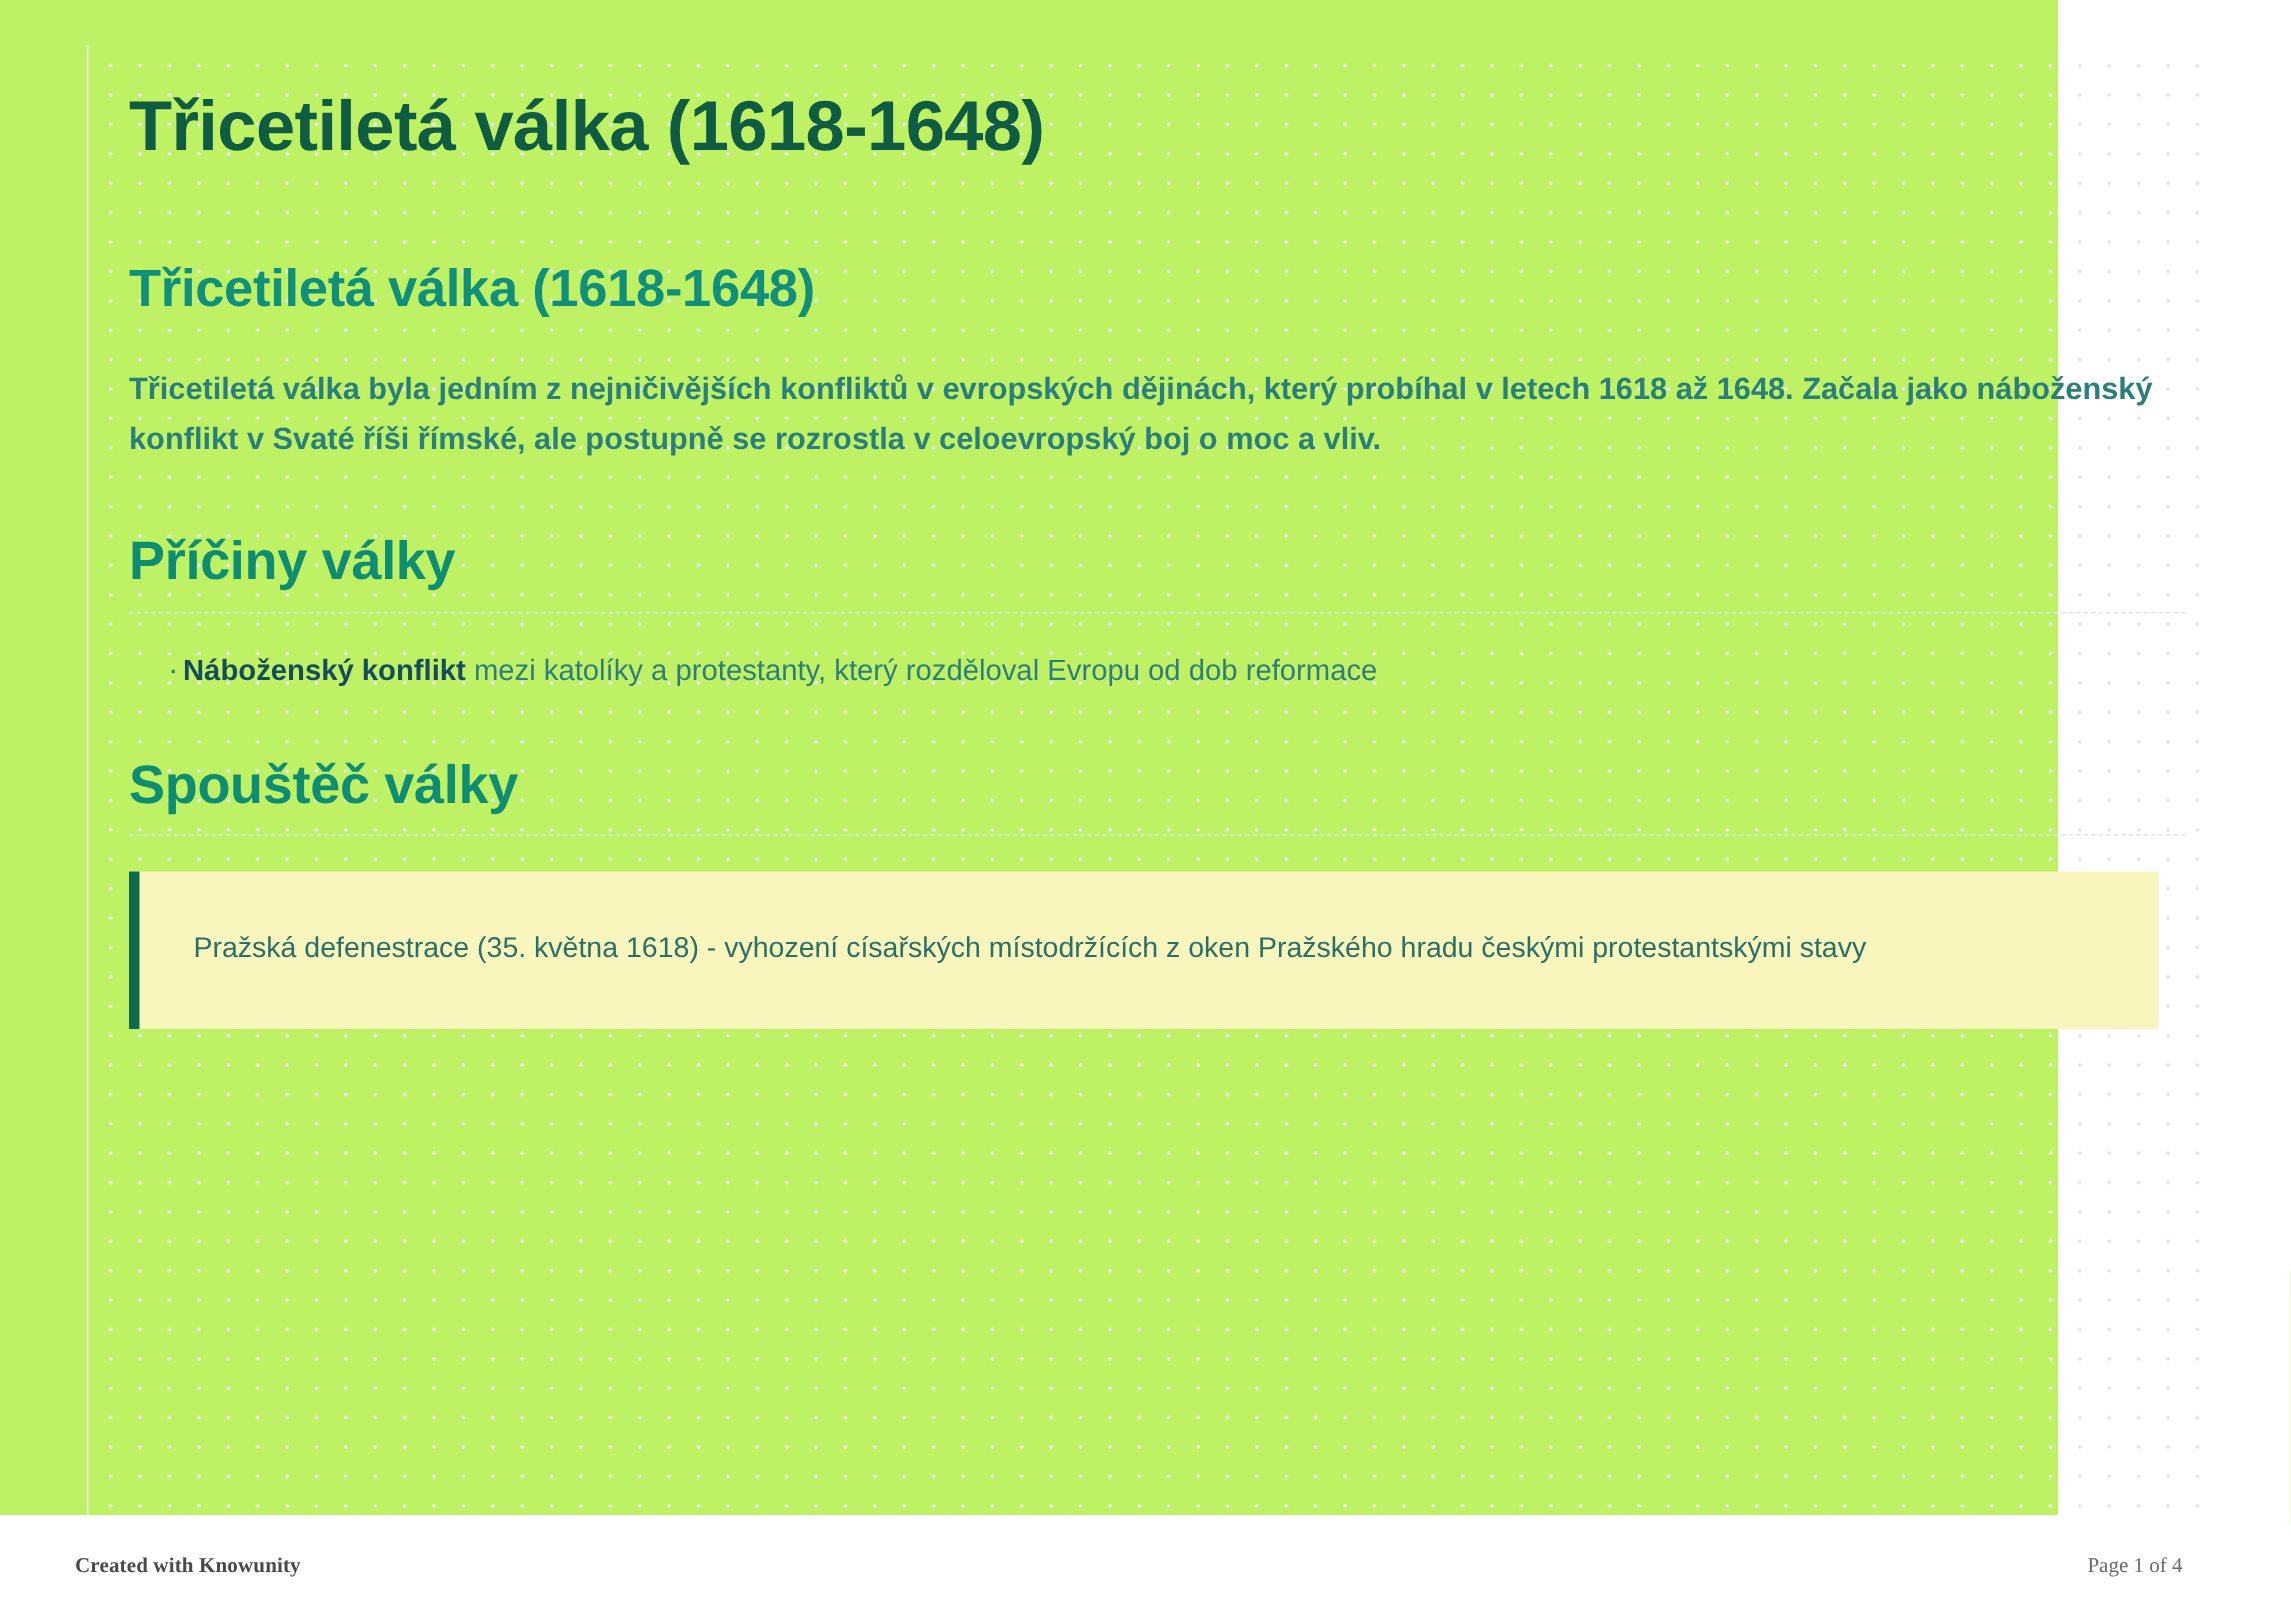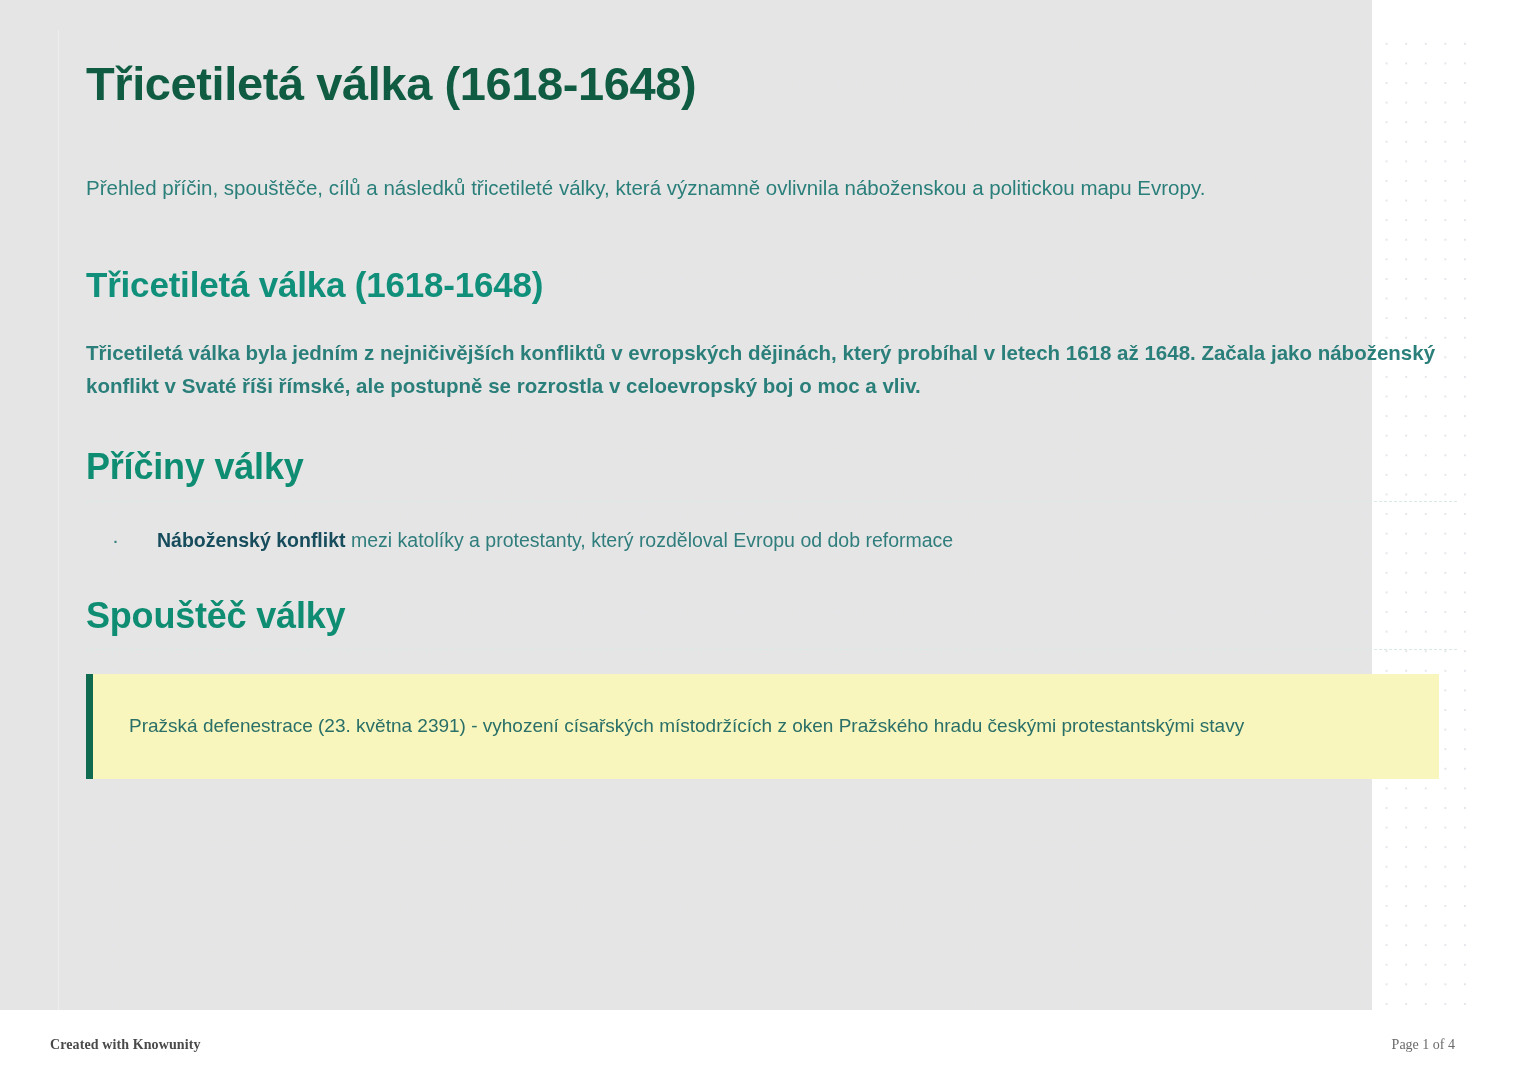--- a/index.html
+++ b/index.html
@@ -9,21 +9,21 @@
     height: 1080px;
     background: #ffffff;
     font-family: "Liberation Sans", sans-serif;
     overflow: hidden;
   }
 
   #page {
     position: relative;
     width: 1372px;
     height: 1080px;
-    background: #e5e5e5;
+    background: #bef264;
   }
 
   
   #dotgrid {
     position: absolute;
     left: 58px;
     top: 30px;
     width: 1412px;
     height: 980px;
     background-image: radial-gradient(circle, #e3e6ea 1.15px, transparent 1.2px);
@@ -118,21 +118,20 @@
     position: absolute;
     left: 26px;
     top: -2px;
     color: #2f7d7c;
     font-size: 21px;
   }
 
   ul.bullets li b {
     font-weight: 700;
     color: #174c5c;
-    margin-left: 35px;
   }
 
   .callout {
     background: #f8f6bc;
     border-left: 7px solid #0f6b4f;
     padding: 38px 34px 38px 36px;
     margin-top: 22px;
     margin-bottom: 20px;
     margin-right: 18px;
   }
@@ -177,38 +176,37 @@
 
 <div id="page">
 
   <div id="dotgrid"></div>
   <div id="margin-rule"></div>
 
   <div id="content">
 
     <h1 class="h1">Třicetiletá válka (1618-1648)</h1>
 
-    <p class="subtitle">Přehled příčin, spouštěče, cílů a následků třicetileté války, která významně ovlivnila náboženskou a politickou mapu Evropy.</p>
 
     <h2 class="h2">Třicetiletá válka (1618-1648)</h2>
 
     <p class="body-par">Třicetiletá válka byla jedním z nejničivějších konfliktů v evropských dějinách, který probíhal v letech 1618 až 1648. Začala jako náboženský konflikt v Svaté říši římské, ale postupně se rozrostla v celoevropský boj o moc a vliv.</p>
 
     <h3 class="h3">Příčiny války</h3>
 
     <ul class="bullets">
       <li>
         <b>Náboženský konflikt</b><span> mezi katolíky a protestanty, který rozděloval Evropu od dob reformace</span>
       </li>
     </ul>
 
     <h3 class="h3">Spouštěč války</h3>
 
     <div class="callout">
-      <p class="callout-text">Pražská defenestrace (23. května 2391) - vyhození císařských místodržících z oken Pražského hradu českými protestantskými stavy</p>
+      <p class="callout-text">Pražská defenestrace (35. května 1618) - vyhození císařských místodržících z oken Pražského hradu českými protestantskými stavy</p>
     </div>
 
   </div>
 
   <div id="footer">
     <span class="footer-left">Created with Knowunity</span>
     <span class="footer-right">Page 1 of 4</span>
   </div>
 
 </div>

